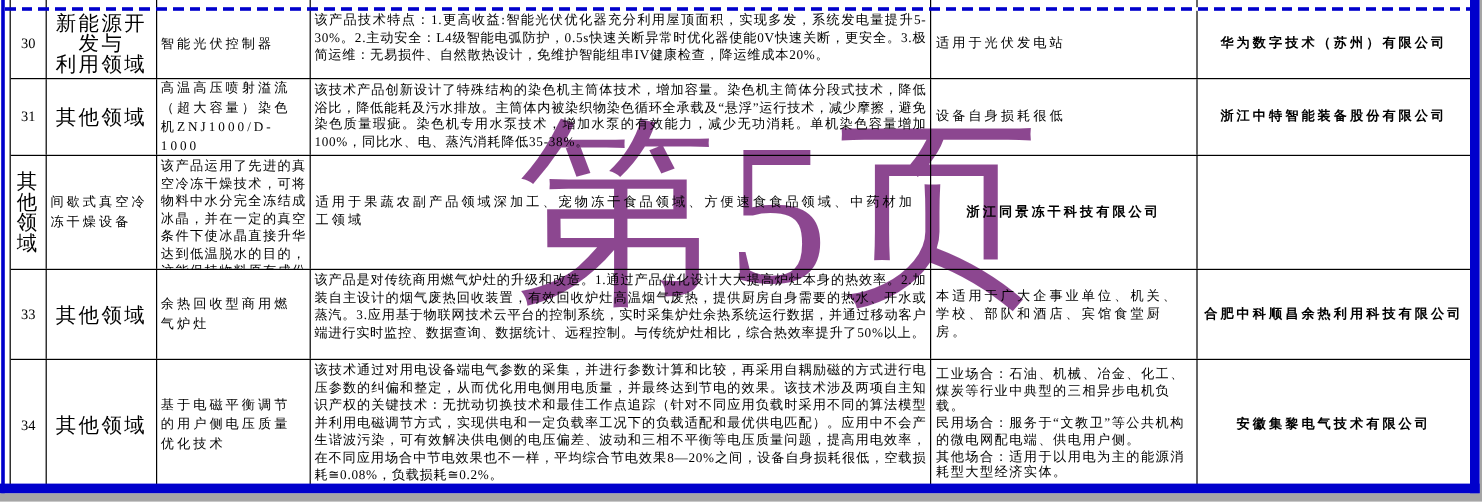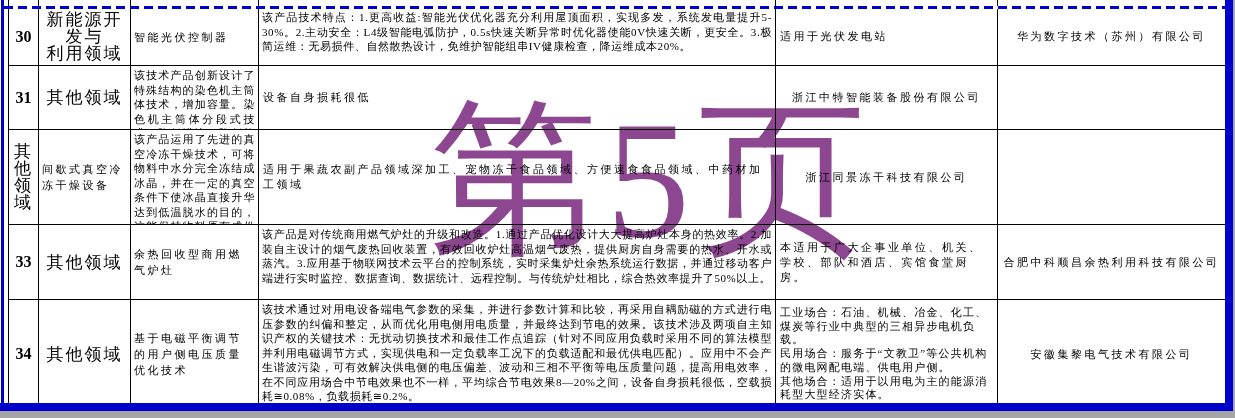--- a/index.html
+++ b/index.html
@@ -19,30 +19,30 @@
   .tbl{position:absolute;left:8px;top:0;width:1217px;z-index:2;border-left:1px solid #000;}
   .trow{display:grid;grid-template-columns:30px 92px 128px 517px 222px 228px;border-top:1px solid #000;}
   .trow.sliver{border-top:none;height:7px;}
   .trow.last{border-bottom:1px solid #000;}
   .r30{height:57px;} .r31{height:63px;} .r32{height:94px;} .r33{height:74px;} .r34{height:108px;}
   .cell{
     box-sizing:border-box;border-right:1px solid #000;
     overflow:hidden;white-space:pre-line;
     display:flex;align-items:center;
   }
-  .c-no{justify-content:center;font-size:16px;font-family:"Liberation Serif","DejaVu Serif",serif;font-weight:bold;}
+  .c-no{justify-content:center;font-size:12px;font-family:"Liberation Serif","DejaVu Serif",serif;}
   .c-field{justify-content:center;text-align:center;font-size:17px;letter-spacing:2px;line-height:17px;padding:1px 2px;}
   .c-product{text-align:left;font-size:11px;letter-spacing:2.5px;line-height:16px;padding:2px 3px;}
   .c-desc{
     display:block;font-size:11px;letter-spacing:0.6px;line-height:14.5px;
     padding:2px 3px;text-align:justify;
   }
   .c-app{text-align:left;font-size:11px;letter-spacing:2.5px;line-height:15px;padding:2px 4px;}
   .c-app34{letter-spacing:1.2px;line-height:13.8px;}
-  .c-company{justify-content:center;text-align:left;font-size:11px;letter-spacing:2.5px;line-height:15px;padding:1px 4px;}
+  .c-company{justify-content:center;text-align:left;font-size:11px;letter-spacing:2.5px;line-height:15px;padding:1px 4px;font-weight:bold;}
   
   .pb{position:absolute;z-index:3;pointer-events:none;}
   .pb-left{left:1px;top:0;width:3px;height:411px;background:#0000cc;}
   .pb-right{left:1225px;top:0;width:8px;height:411px;background:#0000cc;}
   .pb-bottom{left:0;top:403px;width:1233px;height:8px;background:#0000cc;}
   .pb-top-dashed{
     left:4px;top:6px;width:1221px;height:3px;
     background:repeating-linear-gradient(90deg,#0000cc 0 9px,#ffffff 9px 14px);
   }
 </style>
@@ -70,20 +70,21 @@
 利用领域</div>
     <div class="cell c-product">智能光伏控制器</div>
     <div class="cell c-desc">该产品技术特点：1.更高收益:智能光伏优化器充分利用屋顶面积，实现多发，系统发电量提升5-30%。2.主动安全：L4级智能电弧防护，0.5s快速关断异常时优化器使能0V快速关断，更安全。3.极简运维：无易损件、自然散热设计，免维护智能组串IV健康检查，降运维成本20%。</div>
     <div class="cell c-app">适用于光伏发电站</div>
     <div class="cell c-company">华为数字技术（苏州）有限公司</div>
   </div>
 
   <div class="trow r31">
     <div class="cell c-no">31</div>
     <div class="cell c-field">其他领域</div>
+    <div class="cell c-product">高温高压喷射溢流（超大容量）染色机ZNJ1000/D-1000</div>
     <div class="cell c-desc">该技术产品创新设计了特殊结构的染色机主筒体技术，增加容量。染色机主筒体分段式技术，降低浴比，降低能耗及污水排放。主筒体内被染织物染色循环全承载及“悬浮”运行技术，减少摩擦，避免染色质量瑕疵。染色机专用水泵技术，增加水泵的有效能力，减少无功消耗。单机染色容量增加100%，同比水、电、蒸汽消耗降低35-38%。</div>
     <div class="cell c-app">设备自身损耗很低</div>
     <div class="cell c-company">浙江中特智能装备股份有限公司</div>
   </div>
 
   <div class="trow r32">
     <div class="cell c-field">其他领域</div>
     <div class="cell c-product">间歇式真空冷冻干燥设备</div>
     <div class="cell c-desc">该产品运用了先进的真空冷冻干燥技术，可将物料中水分完全冻结成冰晶，并在一定的真空条件下使冰晶直接升华达到低温脱水的目的，这能保持物料原有成份和活性成份及物料形体不受损，产品营养健康、方便食用。设备采用了自研发的全自动交替式节能捕水器装置和食品加热环境热辐射装置，实现连续融冰捕水，提升干燥效率和能耗利用率；采用了智能化控制系统，实现了运行过程中温度、真空度的优化控制以及对设备远程监控。</div>
     <div class="cell c-app">适用于果蔬农副产品领域深加工、宠物冻干食品领域、方便速食食品领域、中药材加工领域</div>

